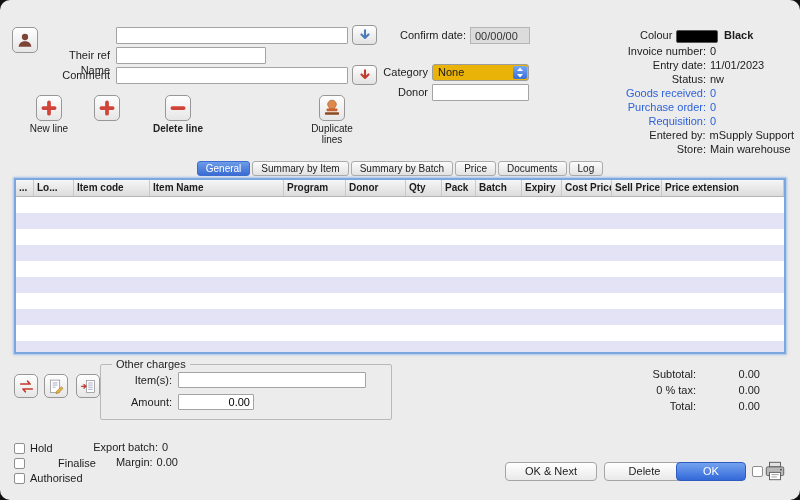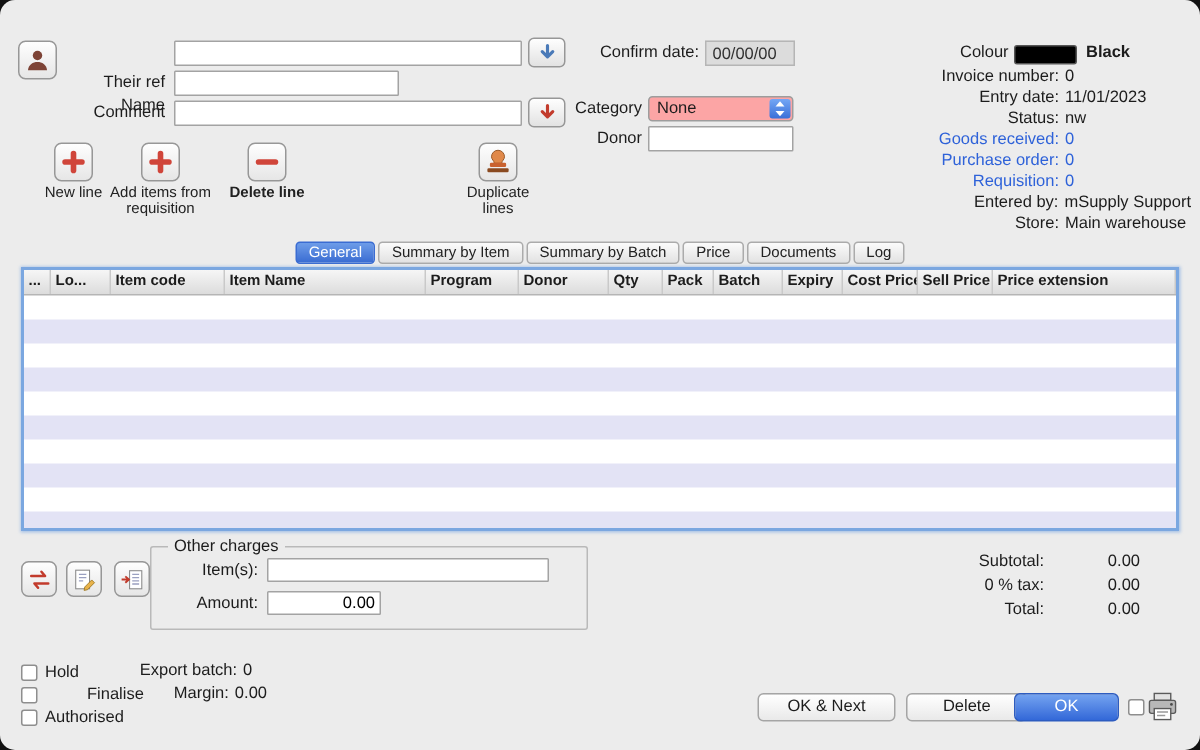--- a/index.html
+++ b/index.html
@@ -18,21 +18,21 @@
   .sunken { position:absolute; height:17px; line-height:16px; background:#dcdcdc; border:1px solid #b5b5b5; padding:0 4px; color:#333; }
   .iconbtn { position:absolute; width:26px; height:26px; border:1px solid #979797; border-radius:5px;
              background:linear-gradient(#fefefe,#e6e6e6); display:flex; align-items:center; justify-content:center; }
   .smallbtn { width:24px; height:24px; }
   .arrowbtn { position:absolute; width:25px; height:20px; border:1px solid #979797; border-radius:4px;
               background:linear-gradient(#fefefe,#e2e2e2); display:flex; align-items:center; justify-content:center; }
   .toolgroup { position:absolute; text-align:center; }
   .toolgroup .iconbtn { position:relative; margin:0 auto; }
   .toollabel { margin-top:2px; font-size:10px; line-height:11px; color:#222; }
   
-  .popup { position:absolute; height:17px; background:#fca5a5; border:1px solid #9d9d9d; border-radius:3px; }
+  .popup { position:absolute; height:17px; background:#eab308; border:1px solid #9d9d9d; border-radius:3px; }
   .popup .val { position:absolute; left:5px; top:0; line-height:15px; }
   .popup .stepper { position:absolute; right:1px; top:1px; bottom:1px; width:14px; border-radius:2px;
                     background:linear-gradient(#74a7f5,#3a6fd8); display:flex; align-items:center; justify-content:center; }
   
   .swatch { position:absolute; background:#000; border:1px solid #555; border-radius:2px; }
   
   #invoice-info { position:absolute; left:608px; top:44px; width:186px; }
   .inforow { display:flex; height:14px; line-height:14px; }
   .inforow .il { width:98px; text-align:right; margin-right:4px; white-space:nowrap; }
   .inforow .iv { flex:1; white-space:nowrap; }
@@ -172,21 +172,20 @@
   </div>
 
   <div class="toolgroup" style="left:68px; top:95px; width:78px;">
     <div class="iconbtn">
         <span>
       <svg width="18" height="18" viewBox="0 0 24 24">
             <path d="M12 4.5v15M4.5 12h15" stroke="#d0453a" stroke-width="5" stroke-linecap="round"></path>
           </svg>
     </span>
       </div>
-    <div class="toollabel">Add items from requisition</div>
   </div>
 
   <div class="toolgroup" style="left:150px; top:95px; width:56px;font-weight:bold;">
     <div class="iconbtn">
         <span>
       <svg width="18" height="18" viewBox="0 0 24 24">
             <path d="M4.5 12h15" stroke="#d0453a" stroke-width="5" stroke-linecap="round"></path>
           </svg>
     </span>
       </div>

